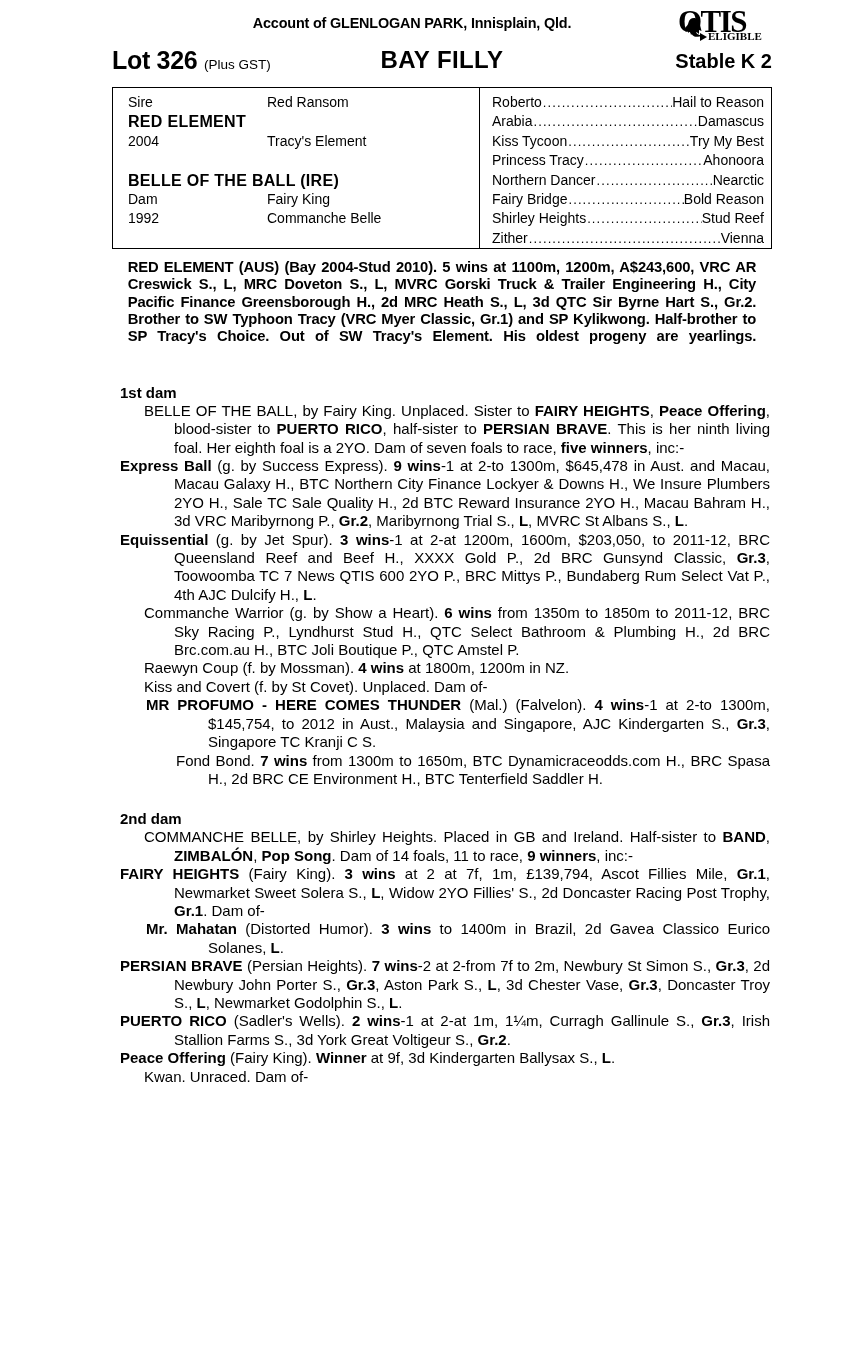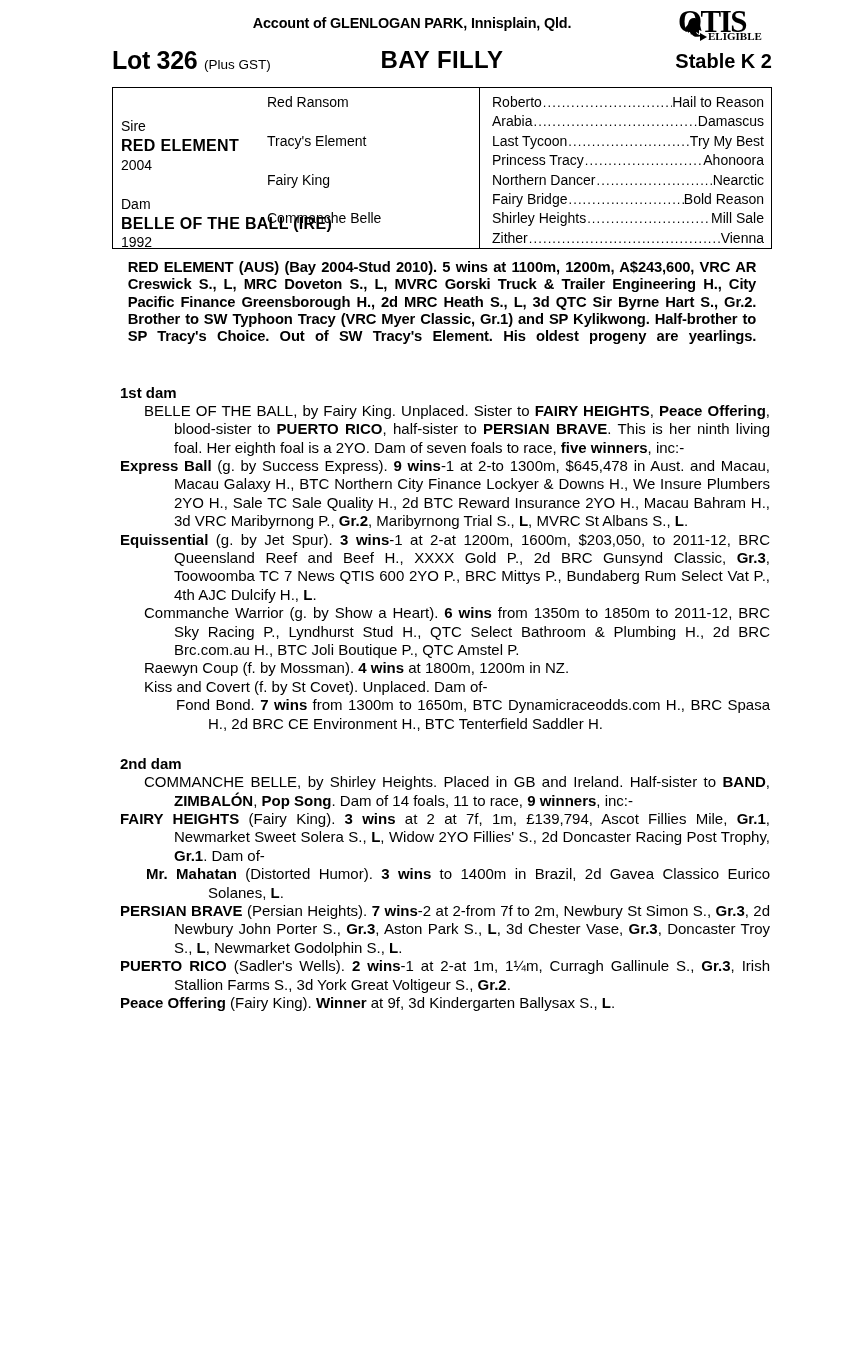--- a/index.html
+++ b/index.html
@@ -206,21 +206,21 @@
     box-sizing: border-box;
     padding: 5px 7px 0 12px;
   }
   .g1row {
     position: relative;
     height: 19.4px;
     font-size: 14px;
     line-height: 19.4px;
     white-space: nowrap;
   }
-  .g1row .lbl { position: absolute; left: 0; top: 0; margin-top: 24px; }
+  .g1row .lbl { position: absolute; left: 7px; top: 0; }
   .g1row .g2  { position: absolute; left: 146px; top: 0; }
   .g1row.big {
     font-weight: bold;
     font-size: 16px;
     letter-spacing: 0.3px;
   }
   .g3row {
     position: relative;
     height: 19.4px;
     font-size: 14px;
@@ -313,46 +313,46 @@
           <span class="g2">Red Ransom</span>
         </div>
         <div class="g1row big">
           <span class="lbl">RED ELEMENT</span>
         </div>
         <div class="g1row">
           <span class="lbl">2004</span>
           <span class="g2">Tracy's Element</span>
         </div>
         <div class="g1row"></div>
+        <div class="g1row big">
+          <span class="lbl">BELLE OF THE BALL (IRE)</span>
+        </div>
         <div class="g1row">
           <span class="lbl">Dam</span>
           <span class="g2">Fairy King</span>
         </div>
-        <div class="g1row big">
-          <span class="lbl">BELLE OF THE BALL (IRE)</span>
-        </div>
         <div class="g1row">
           <span class="lbl">1992</span>
           <span class="g2">Commanche Belle</span>
         </div>
       </div>
 
       <div class="ped-right">
         <div class="g3row">
           <span class="a">Roberto</span>
           <span class="dots">................................................................</span>
           <span class="b">Hail to Reason</span>
         </div>
         <div class="g3row">
           <span class="a">Arabia</span>
           <span class="dots">................................................................</span>
           <span class="b">Damascus</span>
         </div>
         <div class="g3row">
-          <span class="a">Last Tycoon</span>
+          <span class="a">Kiss Tycoon</span>
           <span class="dots">................................................................</span>
           <span class="b">Try My Best</span>
         </div>
         <div class="g3row">
           <span class="a">Princess Tracy</span>
           <span class="dots">................................................................</span>
           <span class="b">Ahonoora</span>
         </div>
         <div class="g3row">
           <span class="a">Northern Dancer</span>
@@ -360,21 +360,21 @@
           <span class="b">Nearctic</span>
         </div>
         <div class="g3row">
           <span class="a">Fairy Bridge</span>
           <span class="dots">................................................................</span>
           <span class="b">Bold Reason</span>
         </div>
         <div class="g3row">
           <span class="a">Shirley Heights</span>
           <span class="dots">................................................................</span>
-          <span class="b">Mill Sale</span>
+          <span class="b">Stud Reef</span>
         </div>
         <div class="g3row">
           <span class="a">Zither</span>
           <span class="dots">................................................................</span>
           <span class="b">Vienna</span>
         </div>
       </div>
     </div>
 
     <div class="sireblock"><span>RED ELEMENT (AUS) (Bay 2004-Stud 2010). 5 wins at 1100m, 1200m, A$243,600, VRC AR Creswick S., L, MRC Doveton S., L, MVRC Gorski Truck &amp; Trailer Engineering H., City Pacific Finance Greensborough H., 2d MRC Heath S., L, 3d QTC Sir Byrne Hart S., Gr.2. Brother to SW Typhoon Tracy (VRC Myer Classic, Gr.1) and SP Kylikwong. Half-brother to SP Tracy's Choice. Out of SW Tracy's Element. His oldest progeny are yearlings.</span></div>
@@ -383,30 +383,32 @@
       <div class="damhead">1st dam</div>
       <p class="e i1"><span>BELLE OF THE BALL, by Fairy King. Unplaced. Sister to </span><b>FAIRY HEIGHTS</b><span>, </span><b>Peace Offering</b><span>, blood-sister to </span><b>PUERTO RICO</b><span>, half-sister to </span><b>PERSIAN BRAVE</b><span>. This is her ninth living foal. Her eighth foal is a 2YO. Dam of seven foals to race, </span><b>five winners</b><span>, inc:-</span></p>
       <div id="fd-progeny">
           <p class="e i0"><b>Express Ball</b><span> (g. by Success Express). </span><b>9 wins</b><span>-1 at 2-to 1300m, $645,478 in Aust. and Macau, Macau Galaxy H., BTC Northern City Finance Lockyer &amp; Downs H., We Insure Plumbers 2YO H., Sale TC Sale Quality H., 2d BTC Reward Insurance 2YO H., Macau Bahram H., 3d VRC Maribyrnong P., </span><b>Gr.2</b><span>, Maribyrnong Trial S., </span><b>L</b><span>, MVRC St Albans S., </span><b>L</b><span>.</span></p>
           <p class="e i0"><b>Equissential</b><span> (g. by Jet Spur). </span><b>3 wins</b><span>-1 at 2-at 1200m, 1600m, $203,050, to 2011-12, BRC Queensland Reef and Beef H., XXXX Gold P., 2d BRC Gunsynd Classic, </span><b>Gr.3</b><span>, Toowoomba TC 7 News QTIS 600 2YO P., BRC Mittys P., Bundaberg Rum Select Vat P., 4th AJC Dulcify H., </span><b>L</b><span>.</span></p>
           <p class="e i1"><span>Commanche Warrior (g. by Show a Heart). </span><b>6 wins</b><span> from 1350m to 1850m to 2011-12, BRC Sky Racing P., Lyndhurst Stud H., QTC Select Bathroom &amp; Plumbing H., 2d BRC Brc.com.au H., BTC Joli Boutique P., QTC Amstel P.</span></p>
           <p class="e i1"><span>Raewyn Coup (f. by Mossman). </span><b>4 wins</b><span> at 1800m, 1200m in NZ.</span></p>
           <p class="e i1"><span>Kiss and Covert (f. by St Covet). Unplaced. Dam of-</span></p>
         </div>
       <div id="fd-sub">
+          <p class="e i2"><b>MR PROFUMO - HERE COMES THUNDER</b><span> (Mal.) (Falvelon). </span><b>4 wins</b><span>-1 at 2-to 1300m, $145,754, to 2012 in Aust., Malaysia and Singapore, AJC Kindergarten S., </span><b>Gr.3</b><span>, Singapore TC Kranji C S.</span></p>
           <p class="e i3"><span>Fond Bond. </span><b>7 wins</b><span> from 1300m to 1650m, BTC Dynamicraceodds.com H., BRC Spasa H., 2d BRC CE Environment H., BTC Tenterfield Saddler H.</span></p>
         </div>
     </div>
 
     <div class="damsec">
       <div class="damhead">2nd dam</div>
       <p class="e i1"><span>COMMANCHE BELLE, by Shirley Heights. Placed in GB and Ireland. Half-sister to </span><b>BAND</b><span>, </span><b>ZIMBALÓN</b><span>, </span><b>Pop Song</b><span>. Dam of 14 foals, 11 to race, </span><b>9 winners</b><span>, inc:-</span></p>
       <div id="sd-progeny">
           <p class="e i0"><b>FAIRY HEIGHTS</b><span> (Fairy King). </span><b>3 wins</b><span> at 2 at 7f, 1m, £139,794, Ascot Fillies Mile, </span><b>Gr.1</b><span>, Newmarket Sweet Solera S., </span><b>L</b><span>, Widow 2YO Fillies' S., 2d Doncaster Racing Post Trophy, </span><b>Gr.1</b><span>. Dam of-</span></p>
           <p class="e i2"><b>Mr. Mahatan</b><span> (Distorted Humor). </span><b>3 wins</b><span> to 1400m in Brazil, 2d Gavea Classico Eurico Solanes, </span><b>L</b><span>.</span></p>
           <p class="e i0"><b>PERSIAN BRAVE</b><span> (Persian Heights). </span><b>7 wins</b><span>-2 at 2-from 7f to 2m, Newbury St Simon S., </span><b>Gr.3</b><span>, 2d Newbury John Porter S., </span><b>Gr.3</b><span>, Aston Park S., </span><b>L</b><span>, 3d Chester Vase, </span><b>Gr.3</b><span>, Doncaster Troy S., </span><b>L</b><span>, Newmarket Godolphin S., </span><b>L</b><span>.</span></p>
           <p class="e i0"><b>PUERTO RICO</b><span> (Sadler's Wells). </span><b>2 wins</b><span>-1 at 2-at 1m, 1¼m, Curragh Gallinule S., </span><b>Gr.3</b><span>, Irish Stallion Farms S., 3d York Great Voltigeur S., </span><b>Gr.2</b><span>.</span></p>
           <p class="e i0"><b>Peace Offering</b><span> (Fairy King). </span><b>Winner</b><span> at 9f, 3d Kindergarten Ballysax S., </span><b>L</b><span>.</span></p>
+          <p class="e i1"><span>Kwan. Unraced. Dam of-</span></p>
         </div>
     </div>
 
   </div>
 </div>
 
 </body></html>

